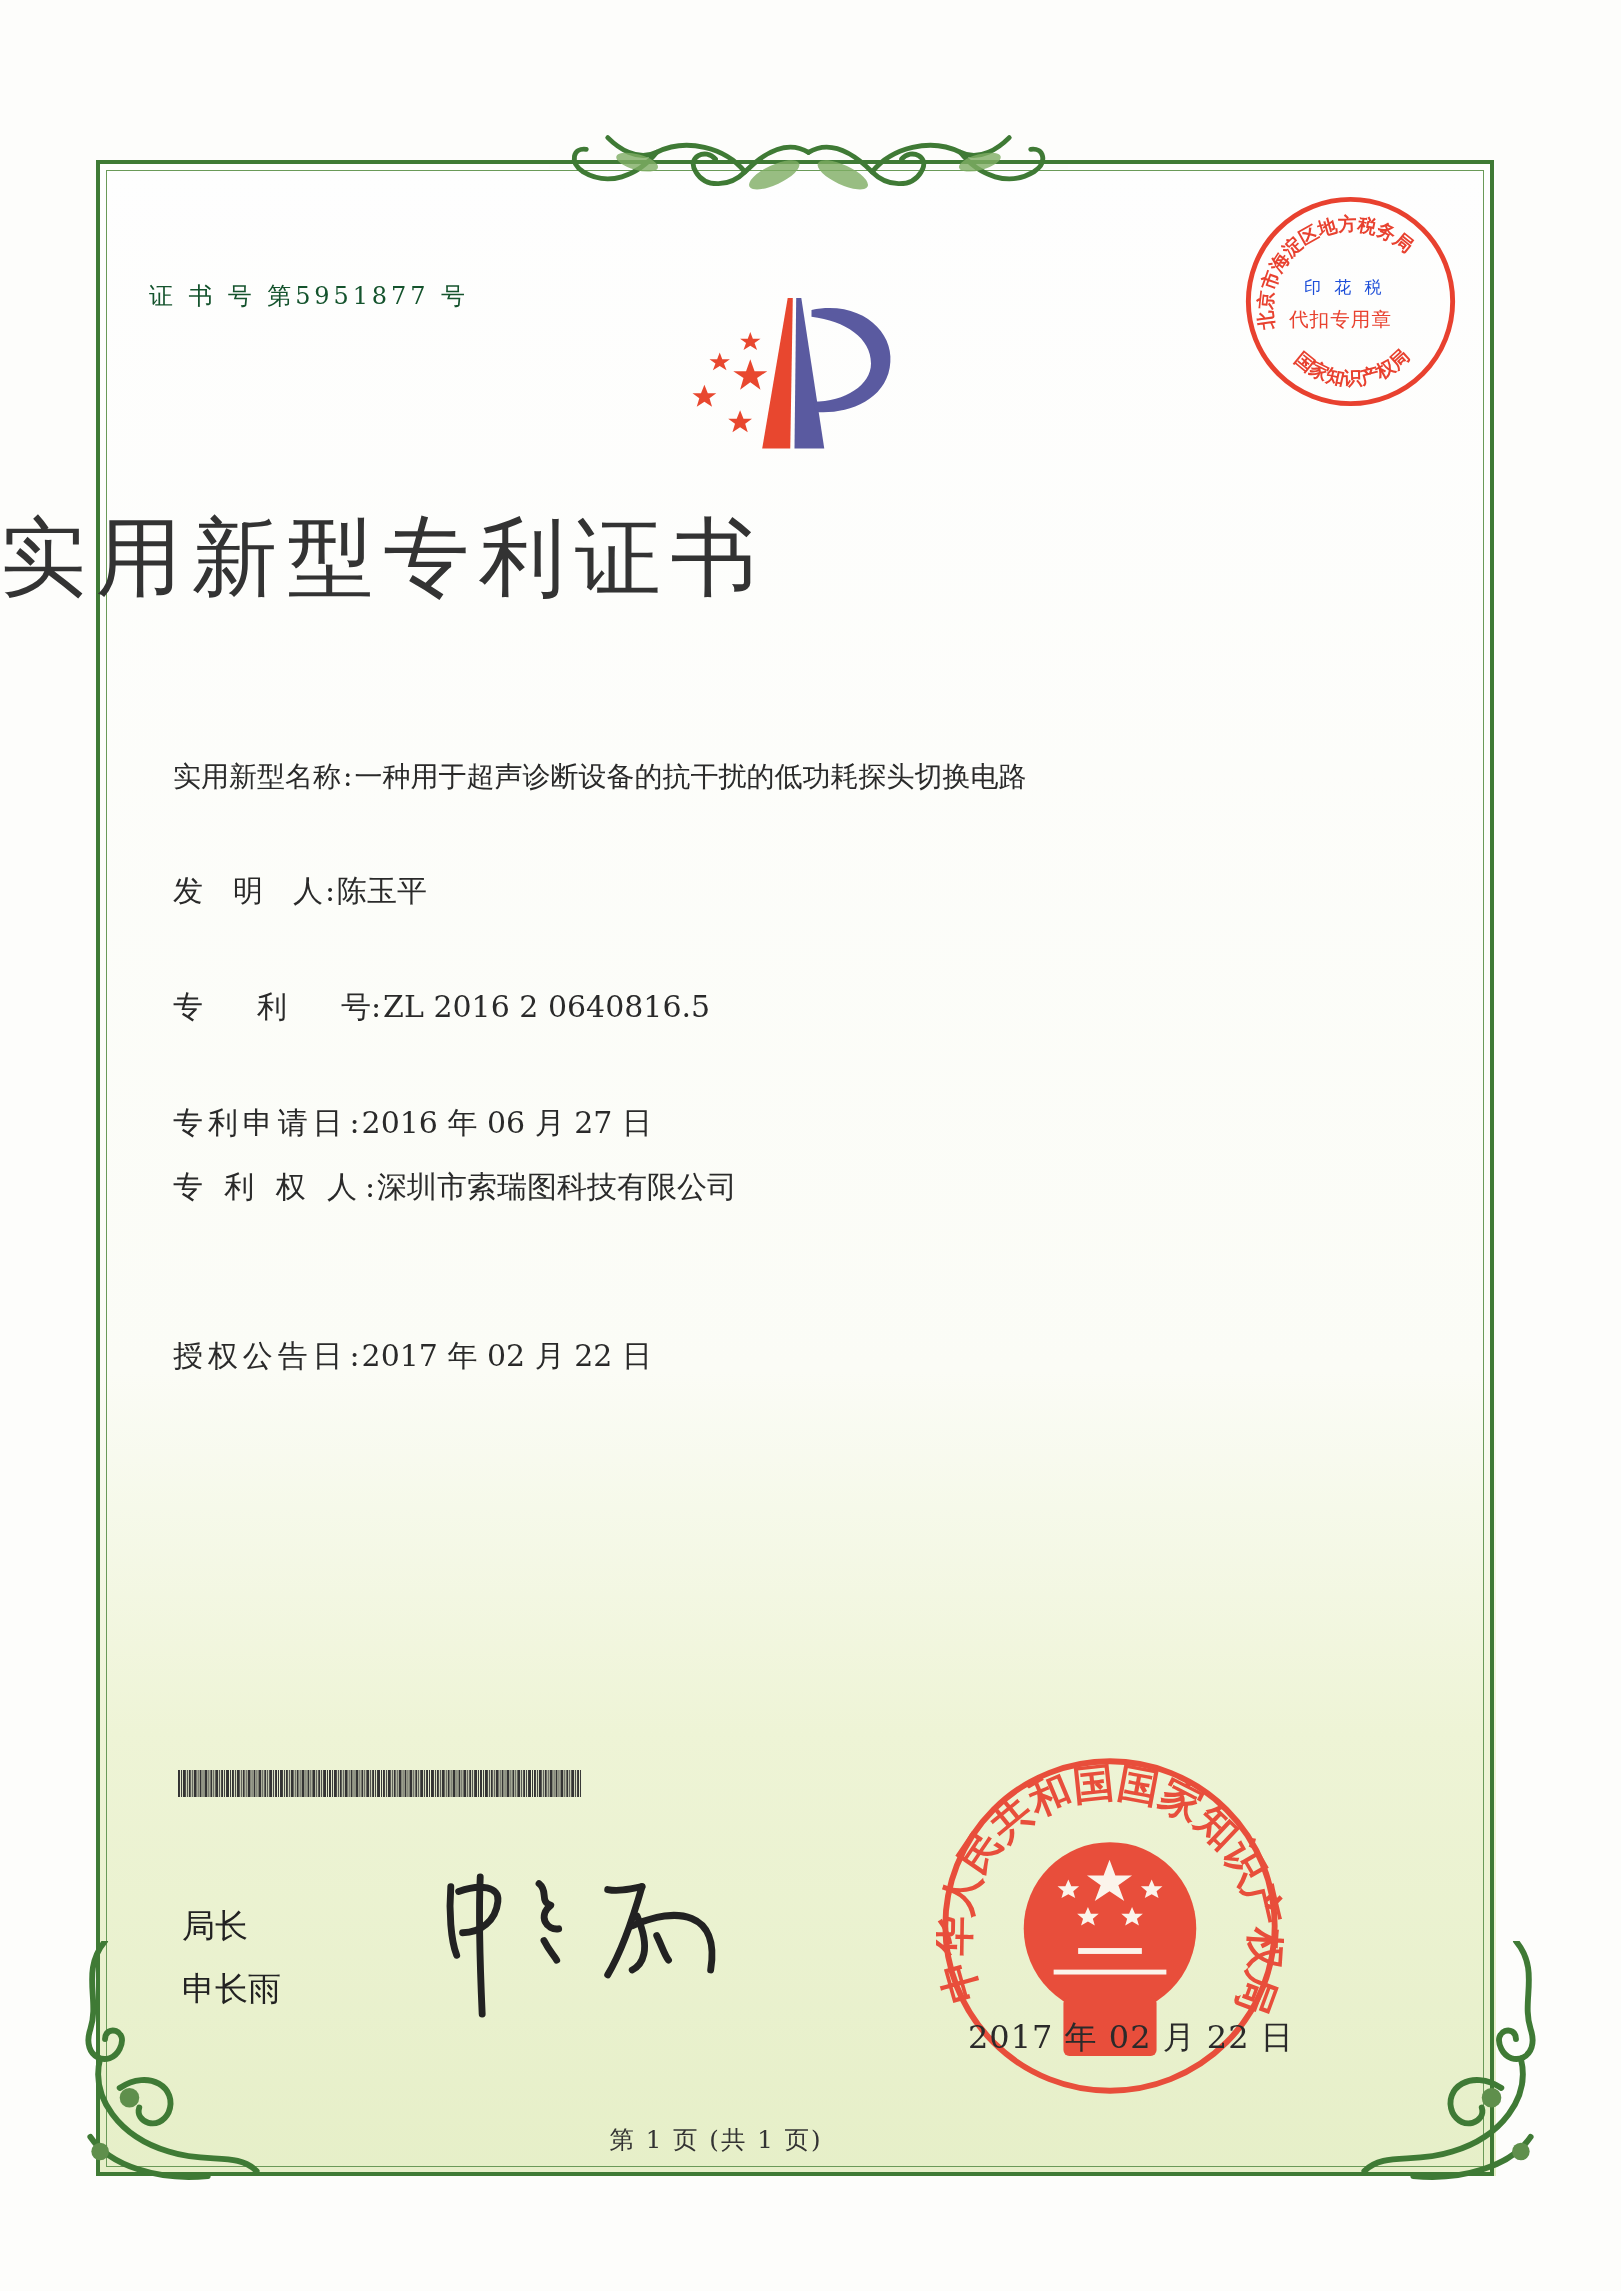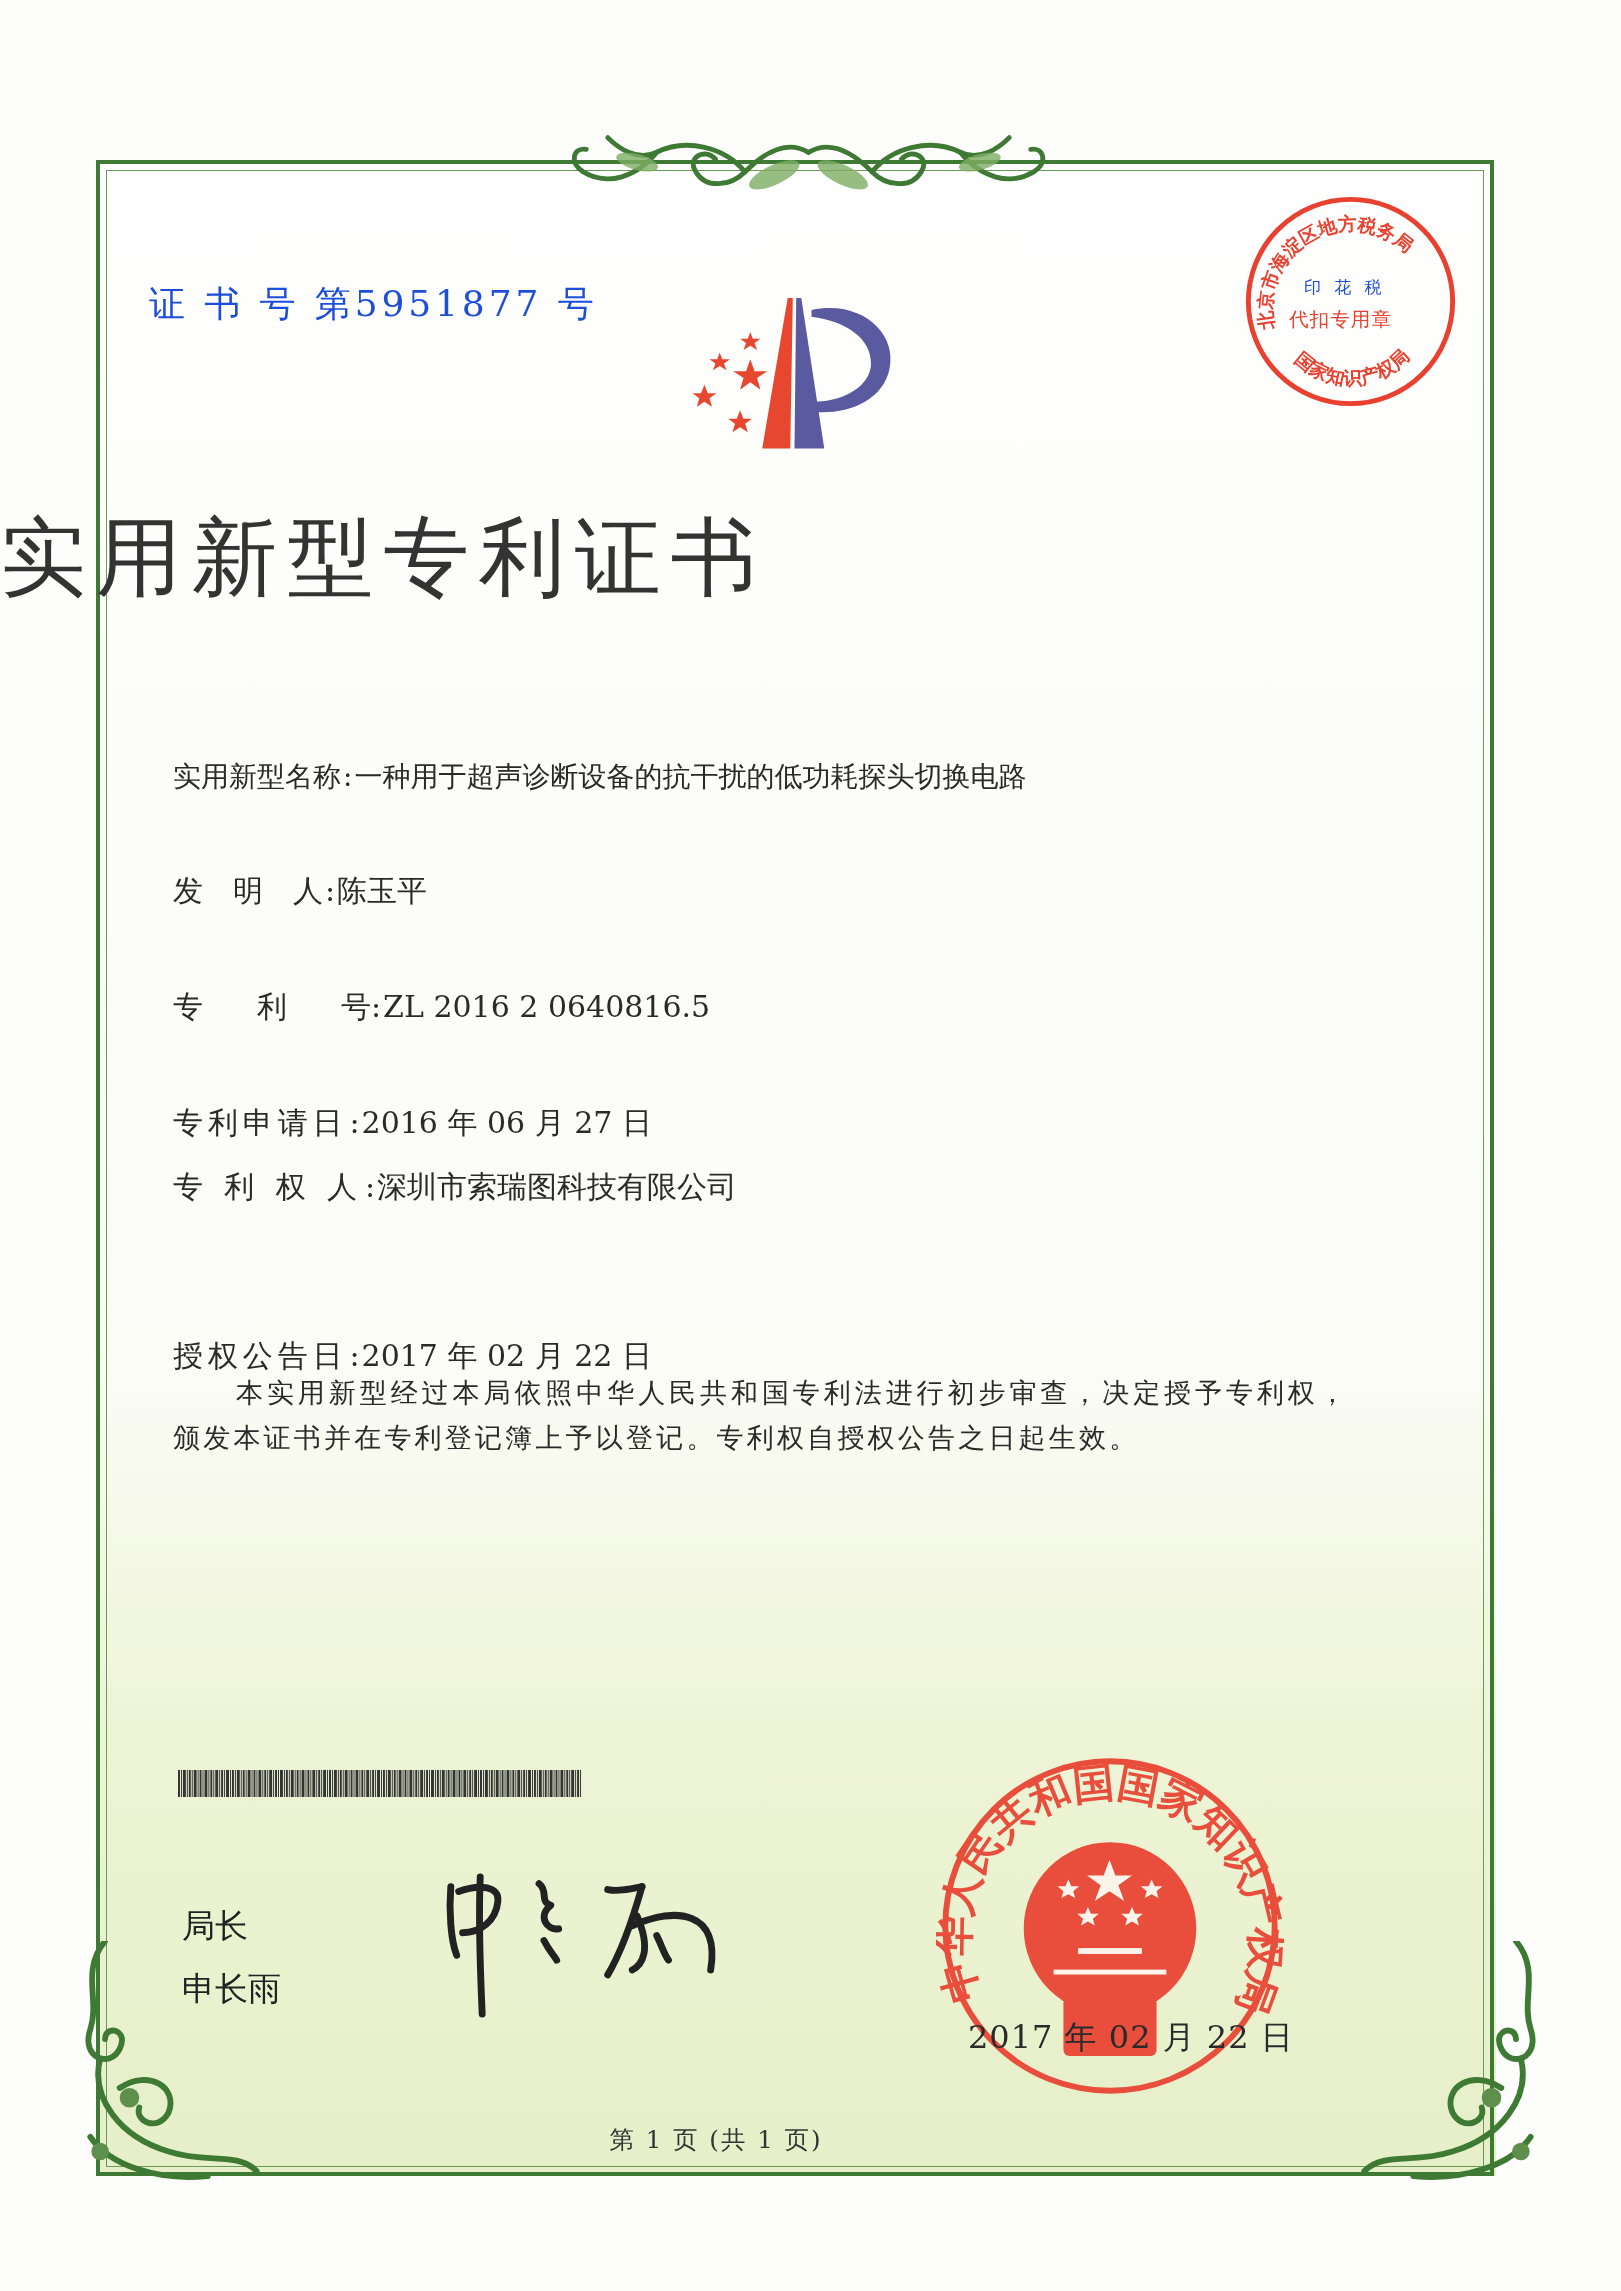--- a/index.html
+++ b/index.html
@@ -16,21 +16,21 @@
   .frame-outer {
     position:absolute; left:96px; top:160px; width:1398px; height:2016px;
     border:4.9px solid #3f7a35; box-sizing:border-box;
   }
   .frame-inner {
     position:absolute; left:106px; top:170px; width:1378px; height:1997px;
     border:1.5px solid #6a9a58; box-sizing:border-box;
   }
   .ornament { position:absolute; }
   .cert-no {
-    position:absolute; left:149px; top:280px; font-size:36px; letter-spacing:3.9px; color:#1d4ed8;text-align:right;
+    position:absolute; left:149px; top:280px; font-size:24px; letter-spacing:3.9px; color:#14532d;text-align:right;
   }
   .logo { position:absolute; left:667px; top:274px; width:255px; height:196px; }
   .tax-seal { position:absolute; left:1240px; top:191px; width:221px; height:221px; }
   .title {
     position:absolute; left:0; width:1621px; top:500px; 
     font-size:86px; letter-spacing:9.8px; color:#333; font-weight:normal;
   }
   .field {
     position:absolute; left:173px; font-size:30px; color:#2a2a2a; white-space:nowrap;margin-top:40px;
   }
@@ -161,21 +161,20 @@
   <span class="label" style="letter-spacing:4.9px;">专利申请日</span><span class="sep">:</span><span>2016 年 06 月 27 日</span>
 </div>
 <div class="field" style="top:1127px;text-align:right;">
   <span class="label" style="letter-spacing:5.9px;">专 利 权 人</span><span class="sep">:</span><span>深圳市索瑞图科技有限公司</span>
 </div>
 <div class="field" style="top:1296px;">
   <span class="label" style="letter-spacing:4.9px;">授权公告日</span><span class="sep">:</span><span>2017 年 02 月 22 日</span>
 </div>
 
 <div class="body-text">
-  <p>本实用新型经过本局依照中华人民共和国专利法进行初步审查，决定授予专利权，颁发本证书并在专利登记簿上予以登记。专利权自授权公告之日起生效。</p>
 </div>
 
 <svg class="barcode" viewBox="0 0 412 28" preserveAspectRatio="none">
   <defs>
     <pattern id="bars" width="11" height="28" patternUnits="userSpaceOnUse">
       <rect x="0" y="0" width="2" height="28" fill="#333"></rect>
       <rect x="3" y="0" width="1" height="28" fill="#333"></rect>
       <rect x="5" y="0" width="3" height="28" fill="#333"></rect>
       <rect x="9" y="0" width="1" height="28" fill="#333"></rect>
     </pattern>

